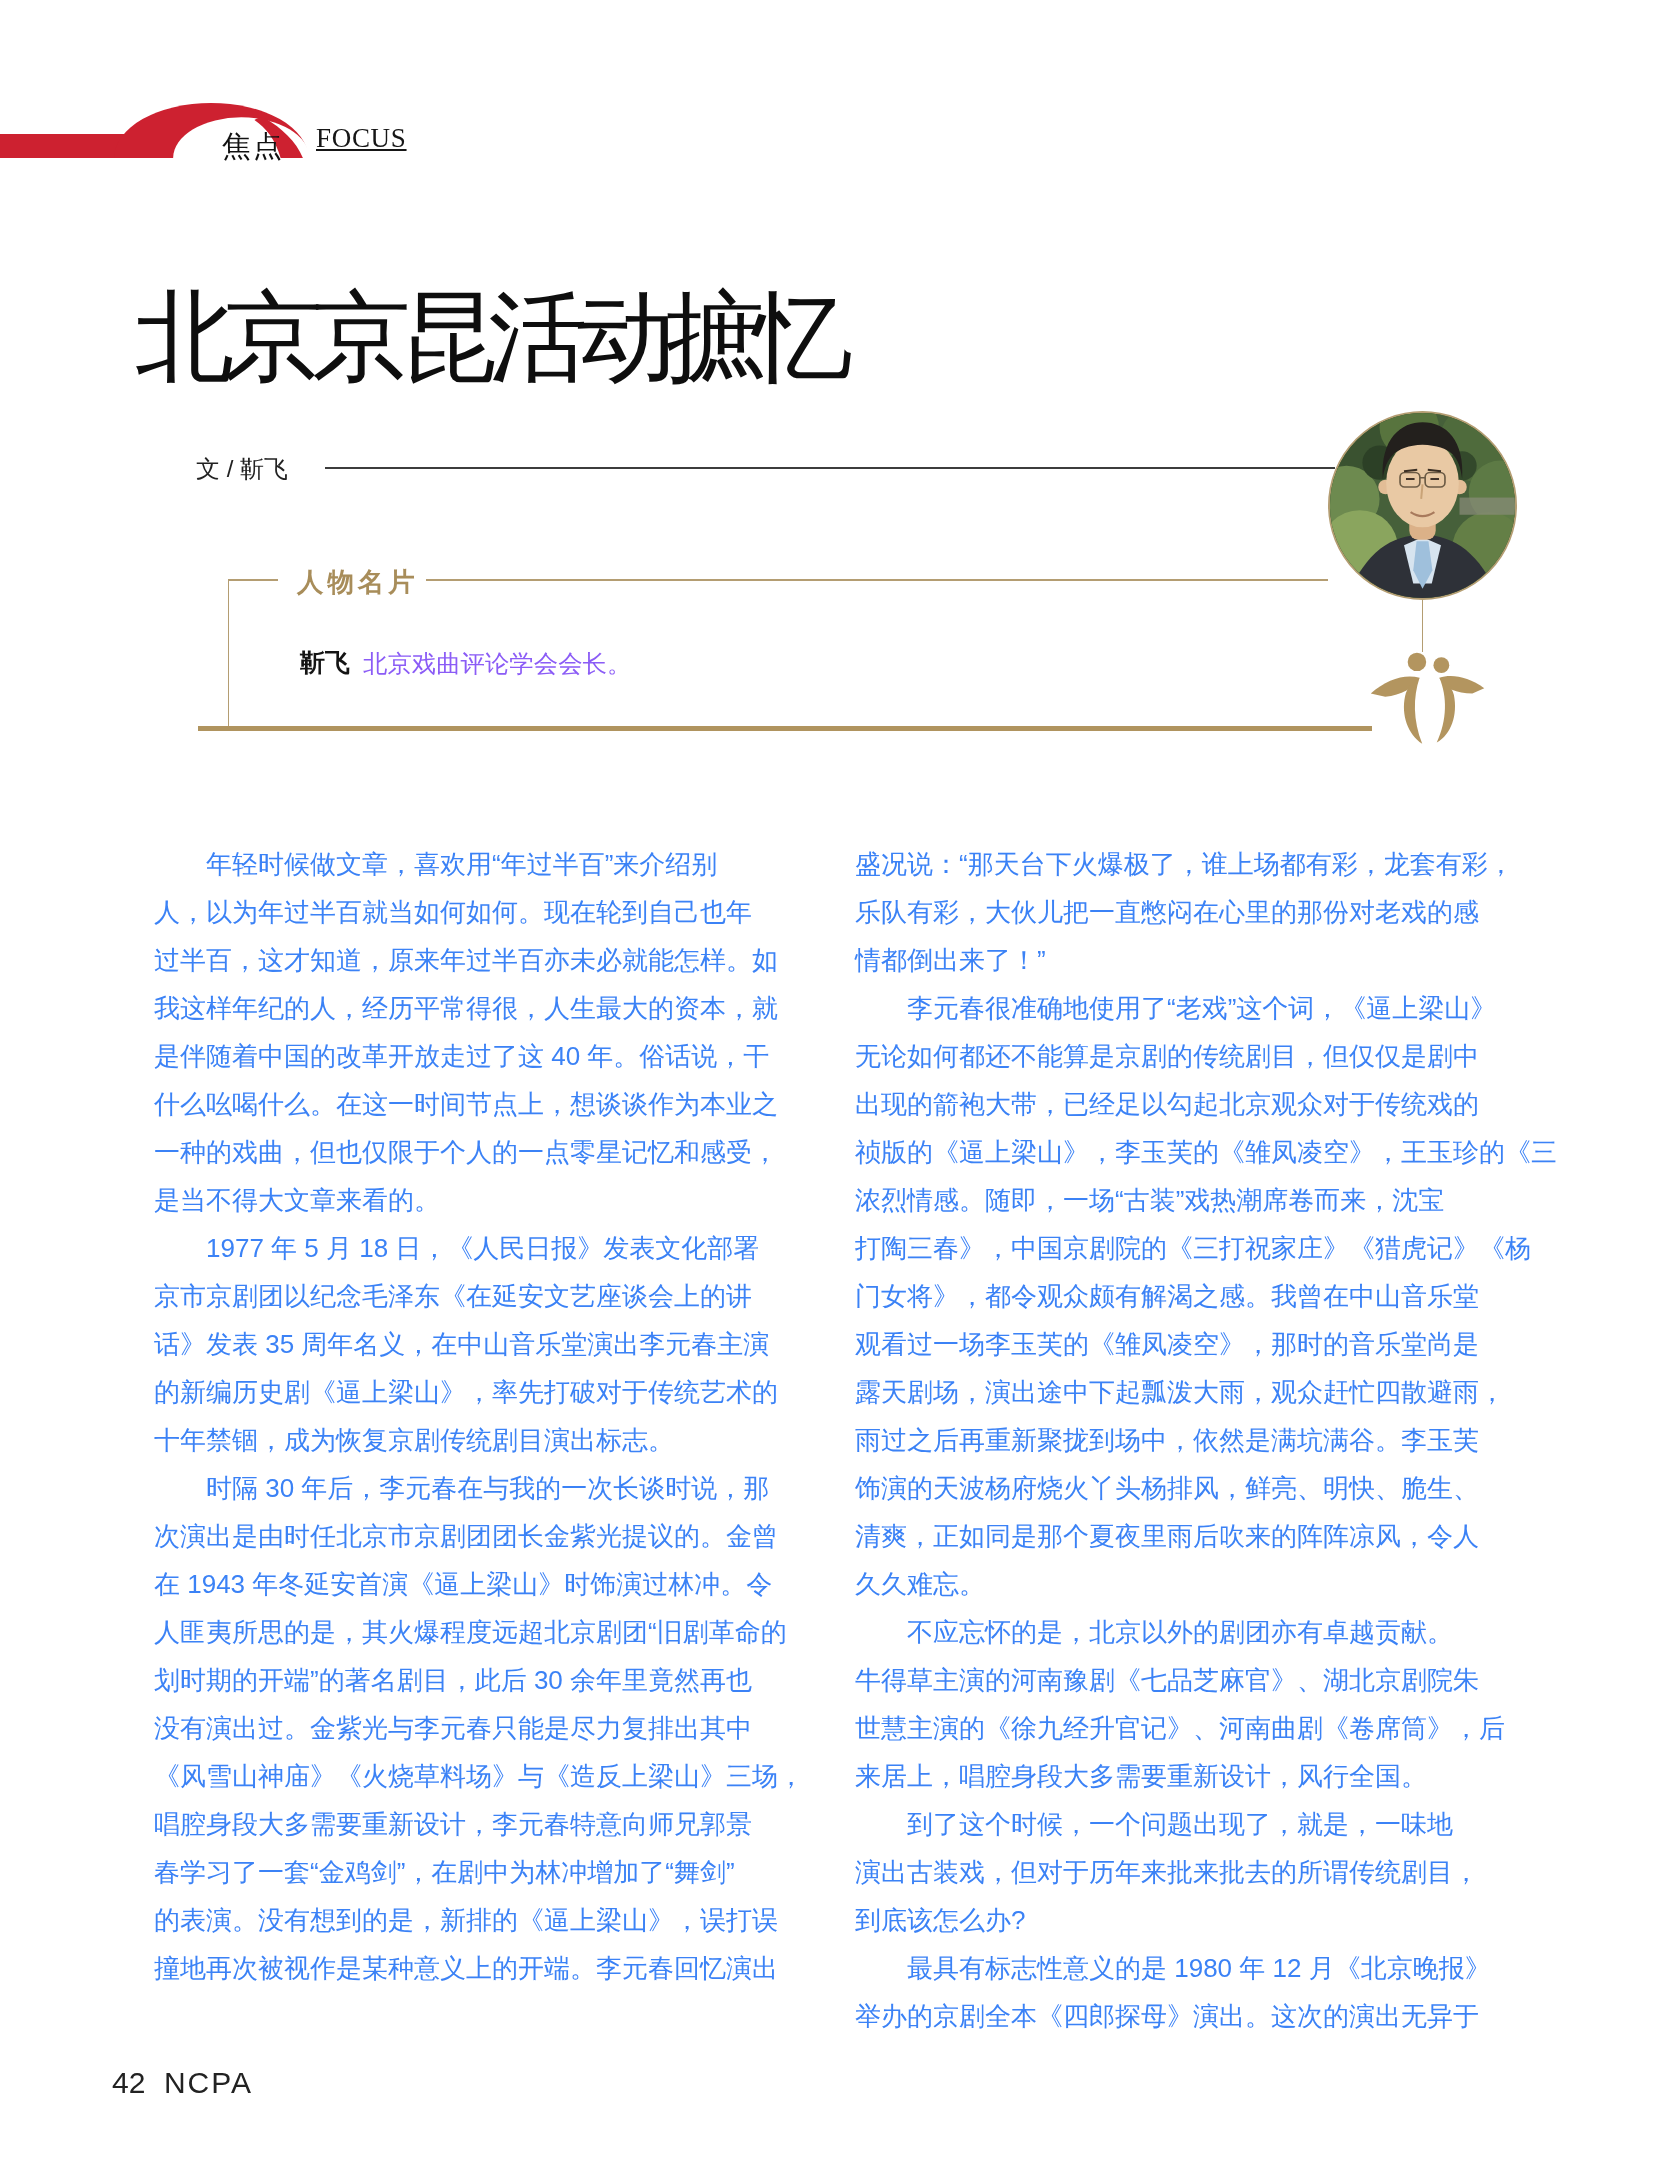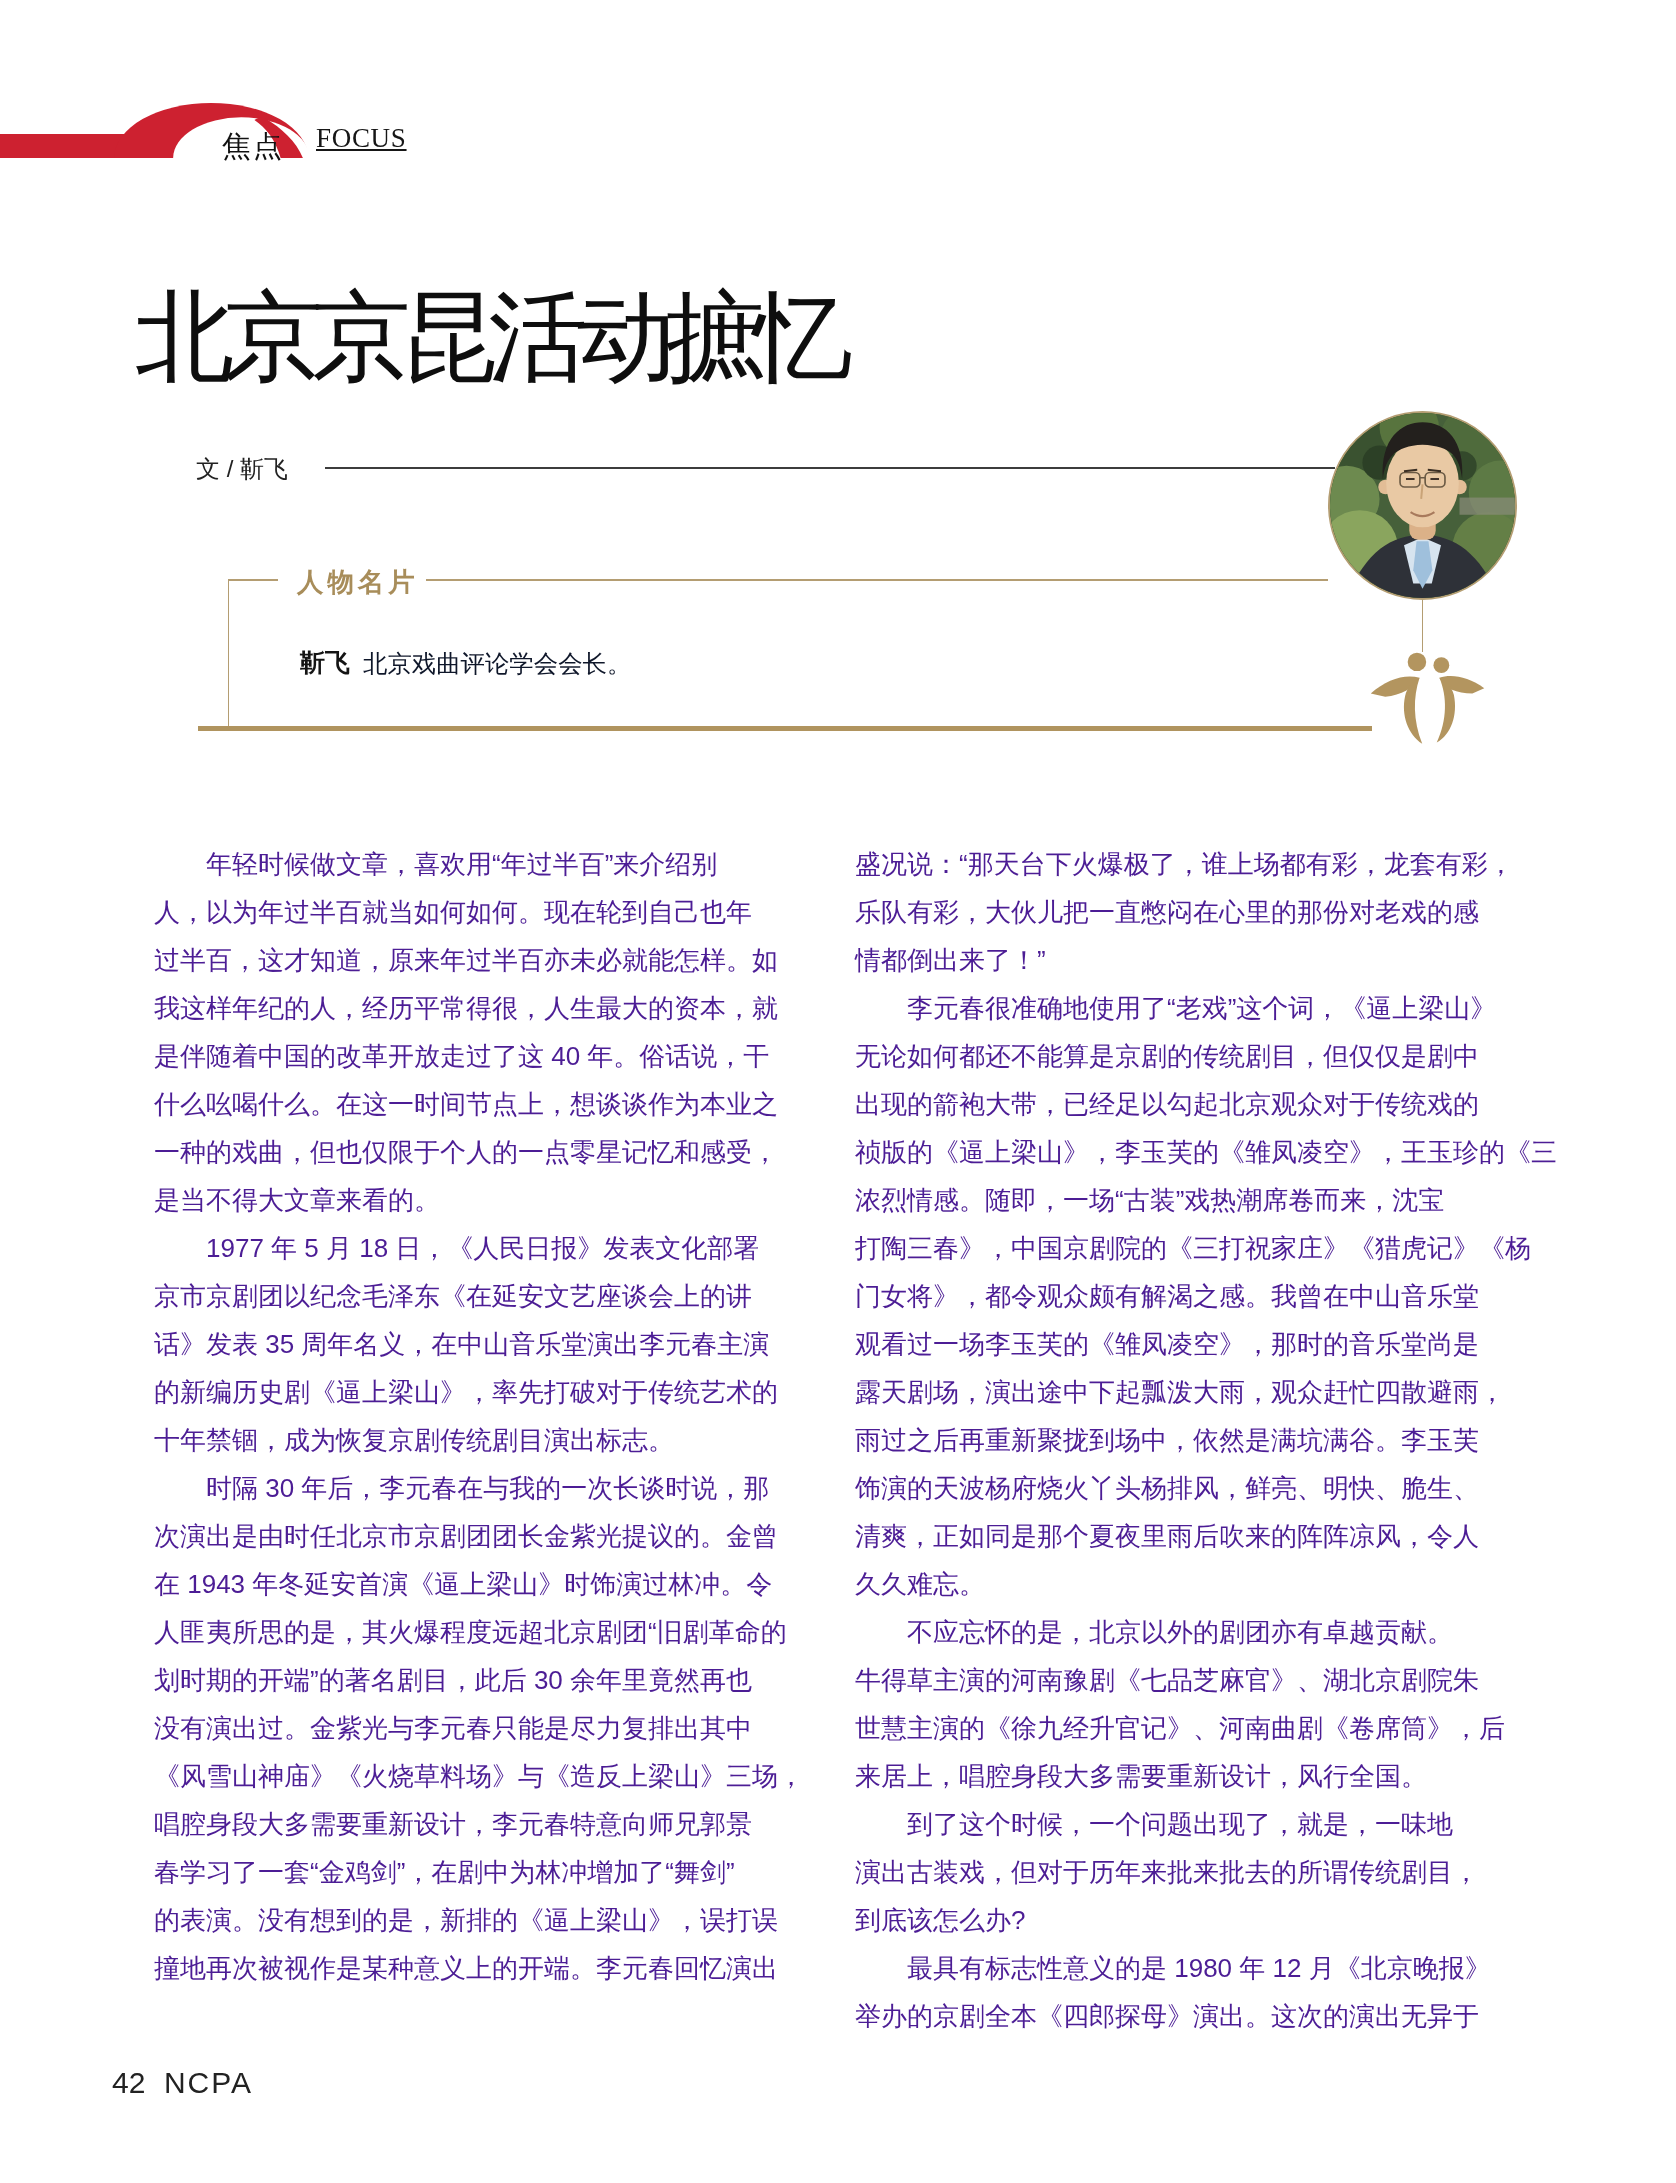--- a/index.html
+++ b/index.html
@@ -18,29 +18,29 @@
     font-family:"Liberation Serif","DejaVu Serif",serif;color:#0e0e0e;white-space:nowrap;font-weight:400;}
   .byline{position:absolute;left:196px;top:453px;font-size:24px;color:#222;}
   .byline-rule{position:absolute;left:325px;top:467px;width:1010px;height:2px;background:#3c3c3c;}
   
   .card-stub{position:absolute;left:228px;top:579px;width:50px;height:2px;background:#b49d72;}
   .card-label{position:absolute;left:297px;top:565px;font-size:26.4px;font-weight:700;letter-spacing:4px;
     font-family:"Liberation Serif","DejaVu Serif",serif;color:#a88d5a;}
   .card-rule-right{position:absolute;left:426px;top:579px;width:902px;height:2px;background:#b49d72;}
   .card-rule-left-v{position:absolute;left:228px;top:579px;width:1.3px;height:150px;background:#b49d72;}
   .card-name{position:absolute;left:300px;top:646px;font-size:25px;font-weight:700;color:#141414;}
-  .card-desc{position:absolute;left:363px;top:648px;font-size:24.4px;color:#0f172a;}
+  .card-desc{position:absolute;left:363px;top:648px;font-size:24.4px;color:#8b5cf6;}
   .card-rule-bottom{position:absolute;left:198px;top:726px;width:1174px;height:4.6px;background:#b0945f;}
   
   .photo-ring{position:absolute;left:1328px;top:411px;width:185px;height:185px;border-radius:50%;
     border:2px solid #b49d72;overflow:hidden;background:#4a6238;}
   .photo-connector{position:absolute;left:1422px;top:600px;width:1.3px;height:52px;background:#b49d72;}
   .dancers-svg{position:absolute;left:1368px;top:650px;width:119px;height:99px;}
   
-  .col{position:absolute;top:840px;font-size:26px;line-height:48px;color:#4c1d95;}
+  .col{position:absolute;top:840px;font-size:26px;line-height:48px;color:#3b82f6;}
   .col-left{left:154px;width:654px;}
   .col-right{left:855px;width:660px;}
   .col .line{white-space:nowrap;}
   
   .footer{position:absolute;left:112px;top:2066px;display:flex;gap:18.5px;align-items:baseline;
     font-size:30px;color:#222;}
   .footer .brand{letter-spacing:2px;}
 </style>
 </head>
 <body>

